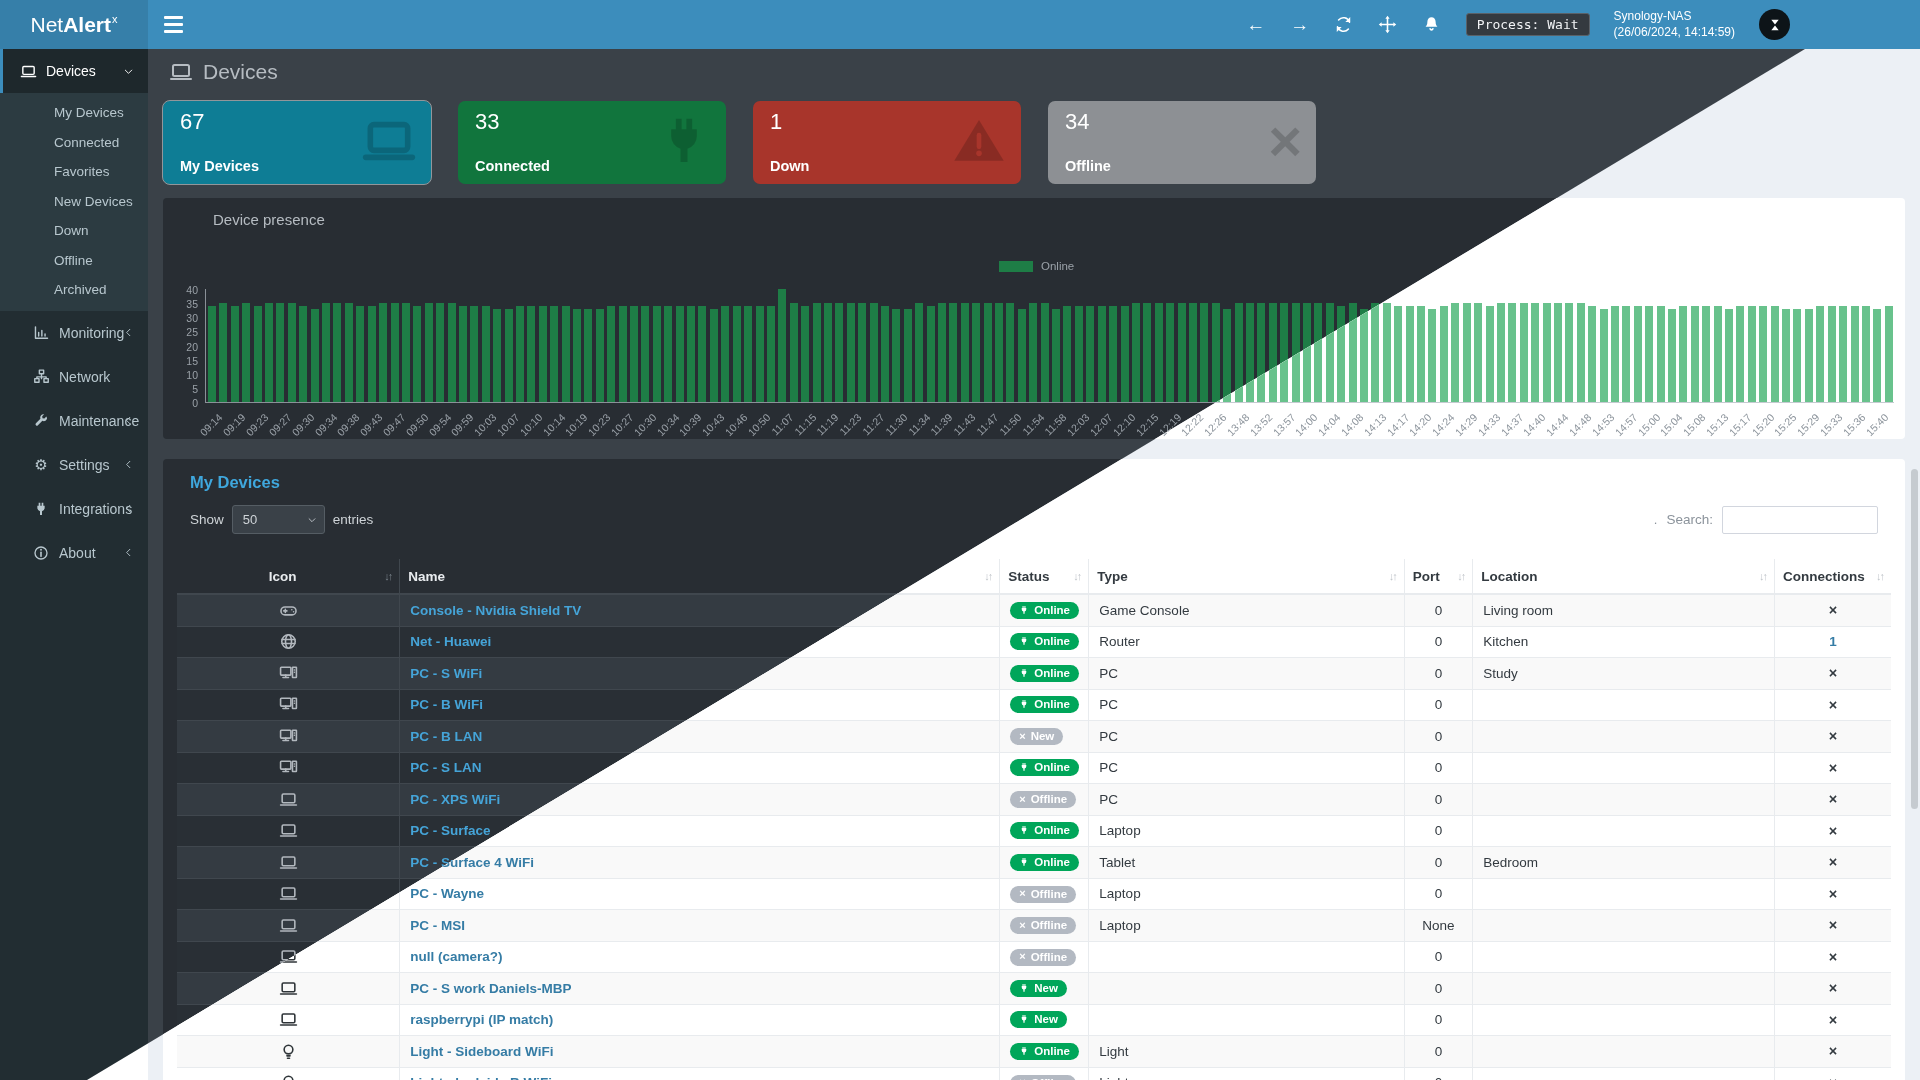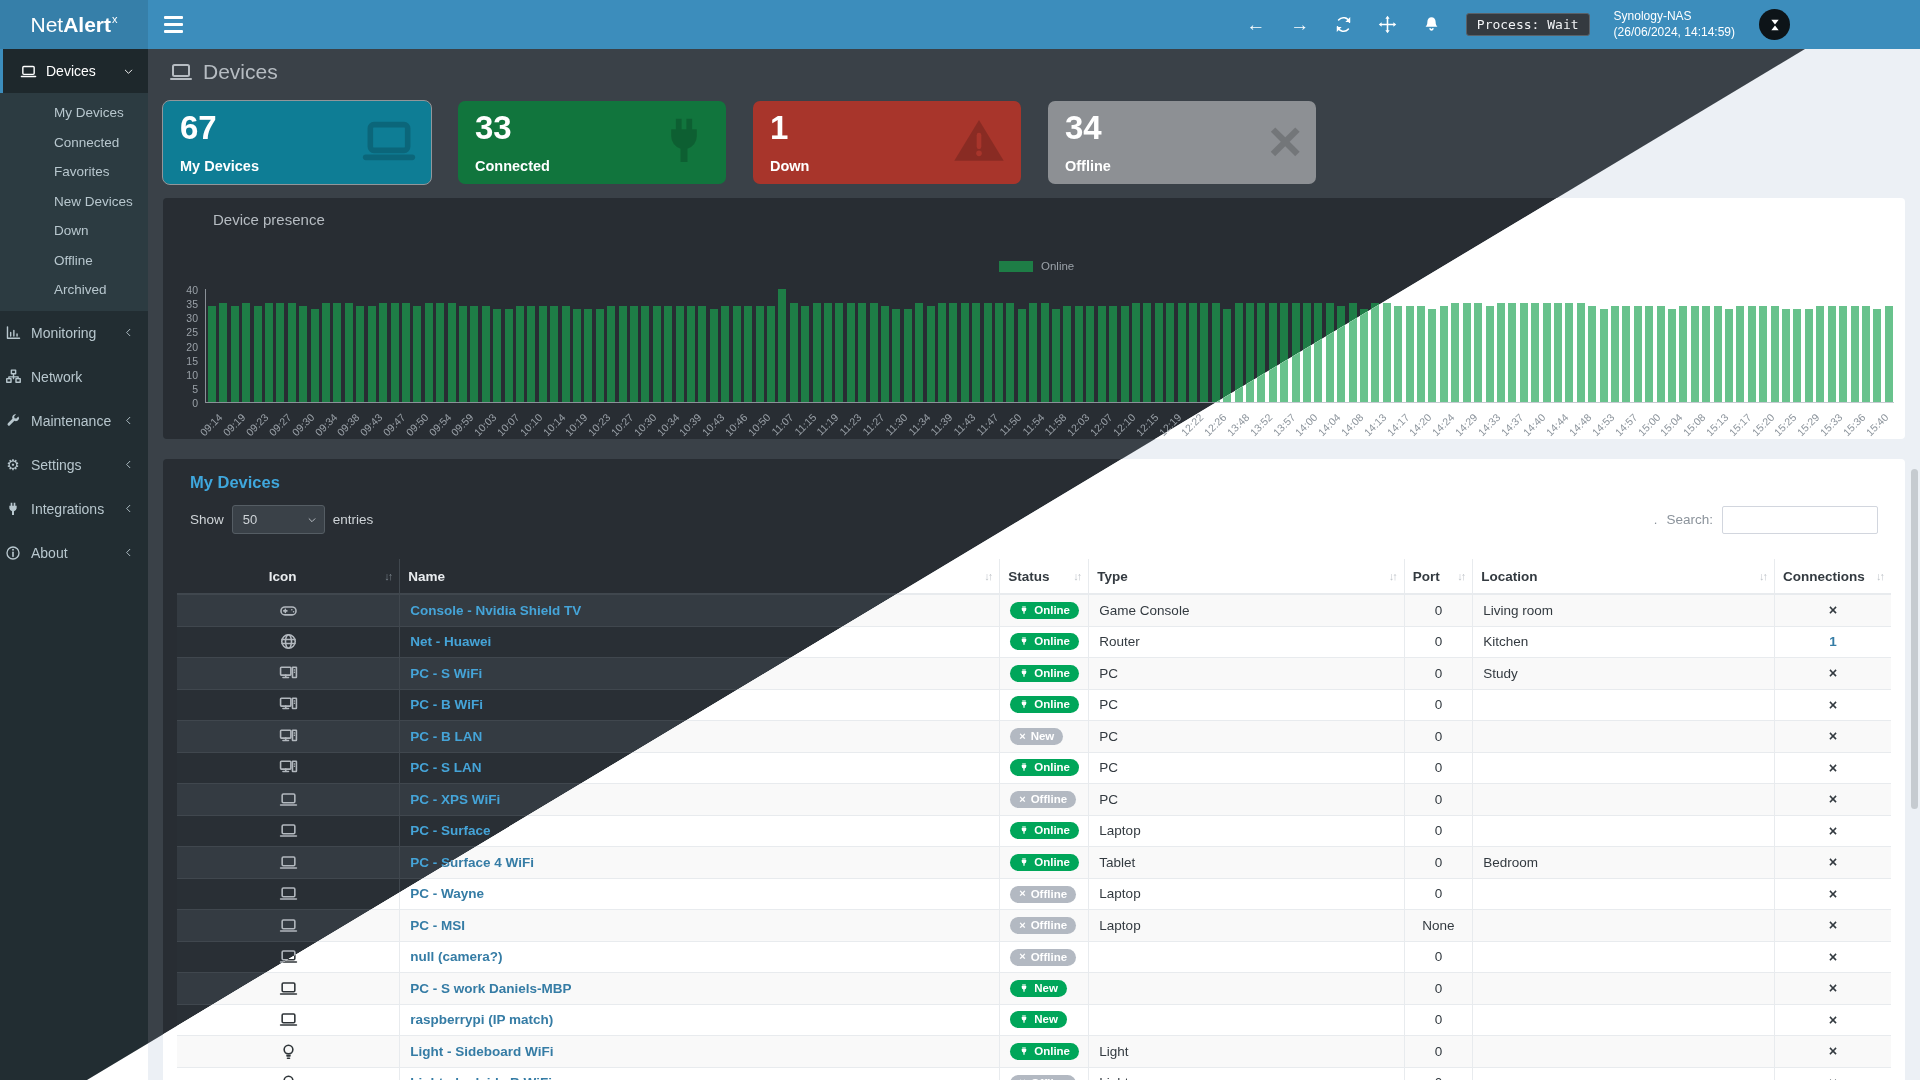--- a/index.html
+++ b/index.html
@@ -40,36 +40,36 @@
   .burger i{display:block;width:19px;height:3px;background:#fff;border-radius:1px;}
   .nav-right{margin-left:auto;display:flex;align-items:center;gap:24px;padding-right:130px;}
   .nav-ic{width:20px;height:20px;color:#fff;display:flex;align-items:center;justify-content:center;font-size:19px;cursor:pointer;}
   .proc-badge{font-family:"DejaVu Sans Mono","Liberation Mono",monospace;font-size:13px;background:#343a40;
               border:1px solid #5a6168;border-radius:3px;padding:3px 10px;color:#f2f4f6;}
   .hostblk{font-size:12px;line-height:1.3;text-align:left;}
   .avatar{width:31px;height:31px;border-radius:50%;background:#0d1418;display:flex;align-items:center;justify-content:center;cursor:pointer;}
 
   
   .sidebar{position:absolute;top:49px;left:0;width:148px;bottom:0;background:var(--sb);color:var(--sitem);}
-  .side-item{height:44px;display:flex;align-items:center;gap:9px;padding-left:4px;font-size:14px;cursor:pointer;position:relative;}
+  .side-item{height:44px;display:flex;align-items:center;gap:9px;padding-left:32px;font-size:14px;cursor:pointer;position:relative;}
   .side-item .chev{position:absolute;right:14px;color:inherit;}
   .side-item.active{background:#1e282c;color:#fff;border-left:3px solid #3c8dbc;padding-left:16px;}
   .theme-light .side-item.active{background:#f4f4f5;color:#222;border-left-color:#3c8dbc;}
   .side-item .mico{width:18px;height:18px;flex:0 0 18px;display:flex;align-items:center;justify-content:center;font-size:15px;}
   .submenu{background:var(--submenu);padding:5px 0 6px;}
   .sub-link{height:29.5px;line-height:29.5px;padding-left:54px;font-size:13.5px;color:var(--sitem);cursor:pointer;}
 
   
   .content{position:absolute;top:49px;left:148px;right:0;bottom:0;background:var(--bg);overflow:hidden;}
   .page-strip{height:45px;display:flex;align-items:center;gap:10px;padding-left:21px;color:var(--title);}
   .page-strip .pt{font-size:21px;}
   .cards{display:flex;gap:27px;padding:7px 0 0 15px;}
   .card{width:268px;height:83px;border-radius:7px;position:relative;color:#fff;flex:0 0 auto;cursor:pointer;}
   .card.hl{outline:1px solid rgba(255,255,255,.45);}
-  .card .val{position:absolute;left:17px;top:8px;font-size:33px;font-weight:bold;}
+  .card .val{position:absolute;left:17px;top:8px;font-size:22px;font-weight:normal;}
   .card .lbl{position:absolute;left:17px;bottom:10px;font-size:14.5px;font-weight:bold;}
   .card .wm{position:absolute;right:14px;top:12px;color:rgba(0,0,0,.18);}
   .card .wm svg{width:56px;height:56px;stroke-width:2.4;}
   .card .wm .xchar{font-size:58px;font-weight:bold;line-height:56px;}
 
   
   .panel{background:var(--panel);border-radius:4px;}
   .panel-chart{margin:14px 15px 0;height:241px;position:relative;}
   .chart-title{position:absolute;left:50px;top:13px;font-size:15px;color:var(--title);}
   .legend{position:absolute;left:836px;top:62px;display:flex;align-items:center;gap:8px;font-size:11.5px;color:var(--muted);}

